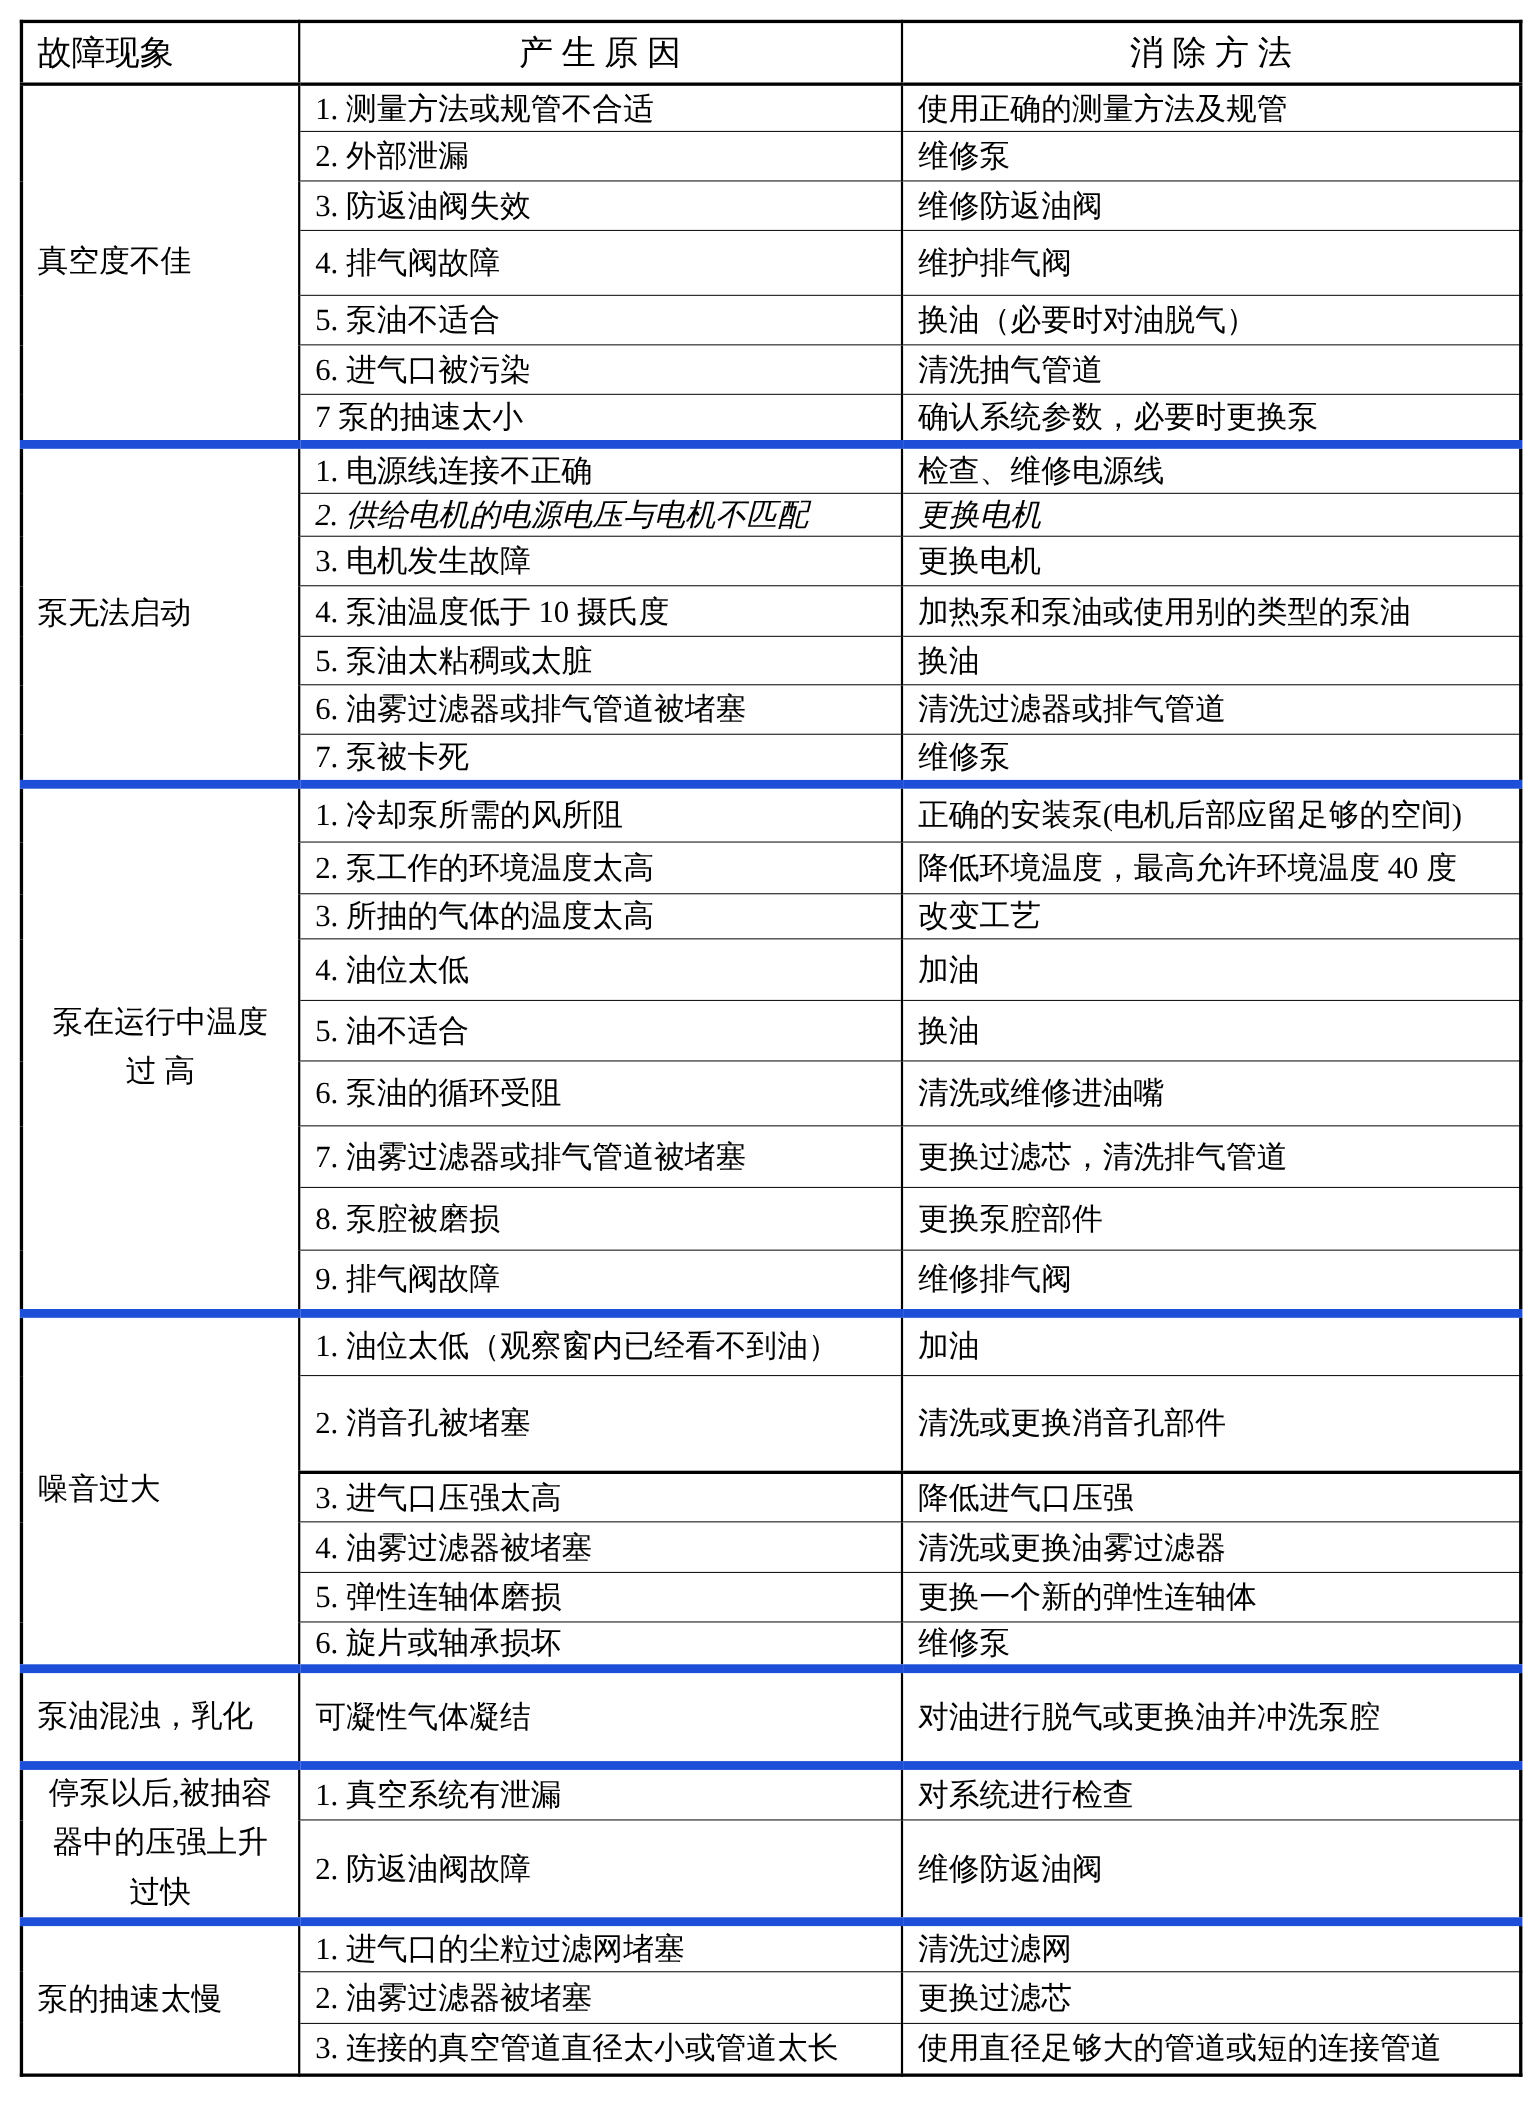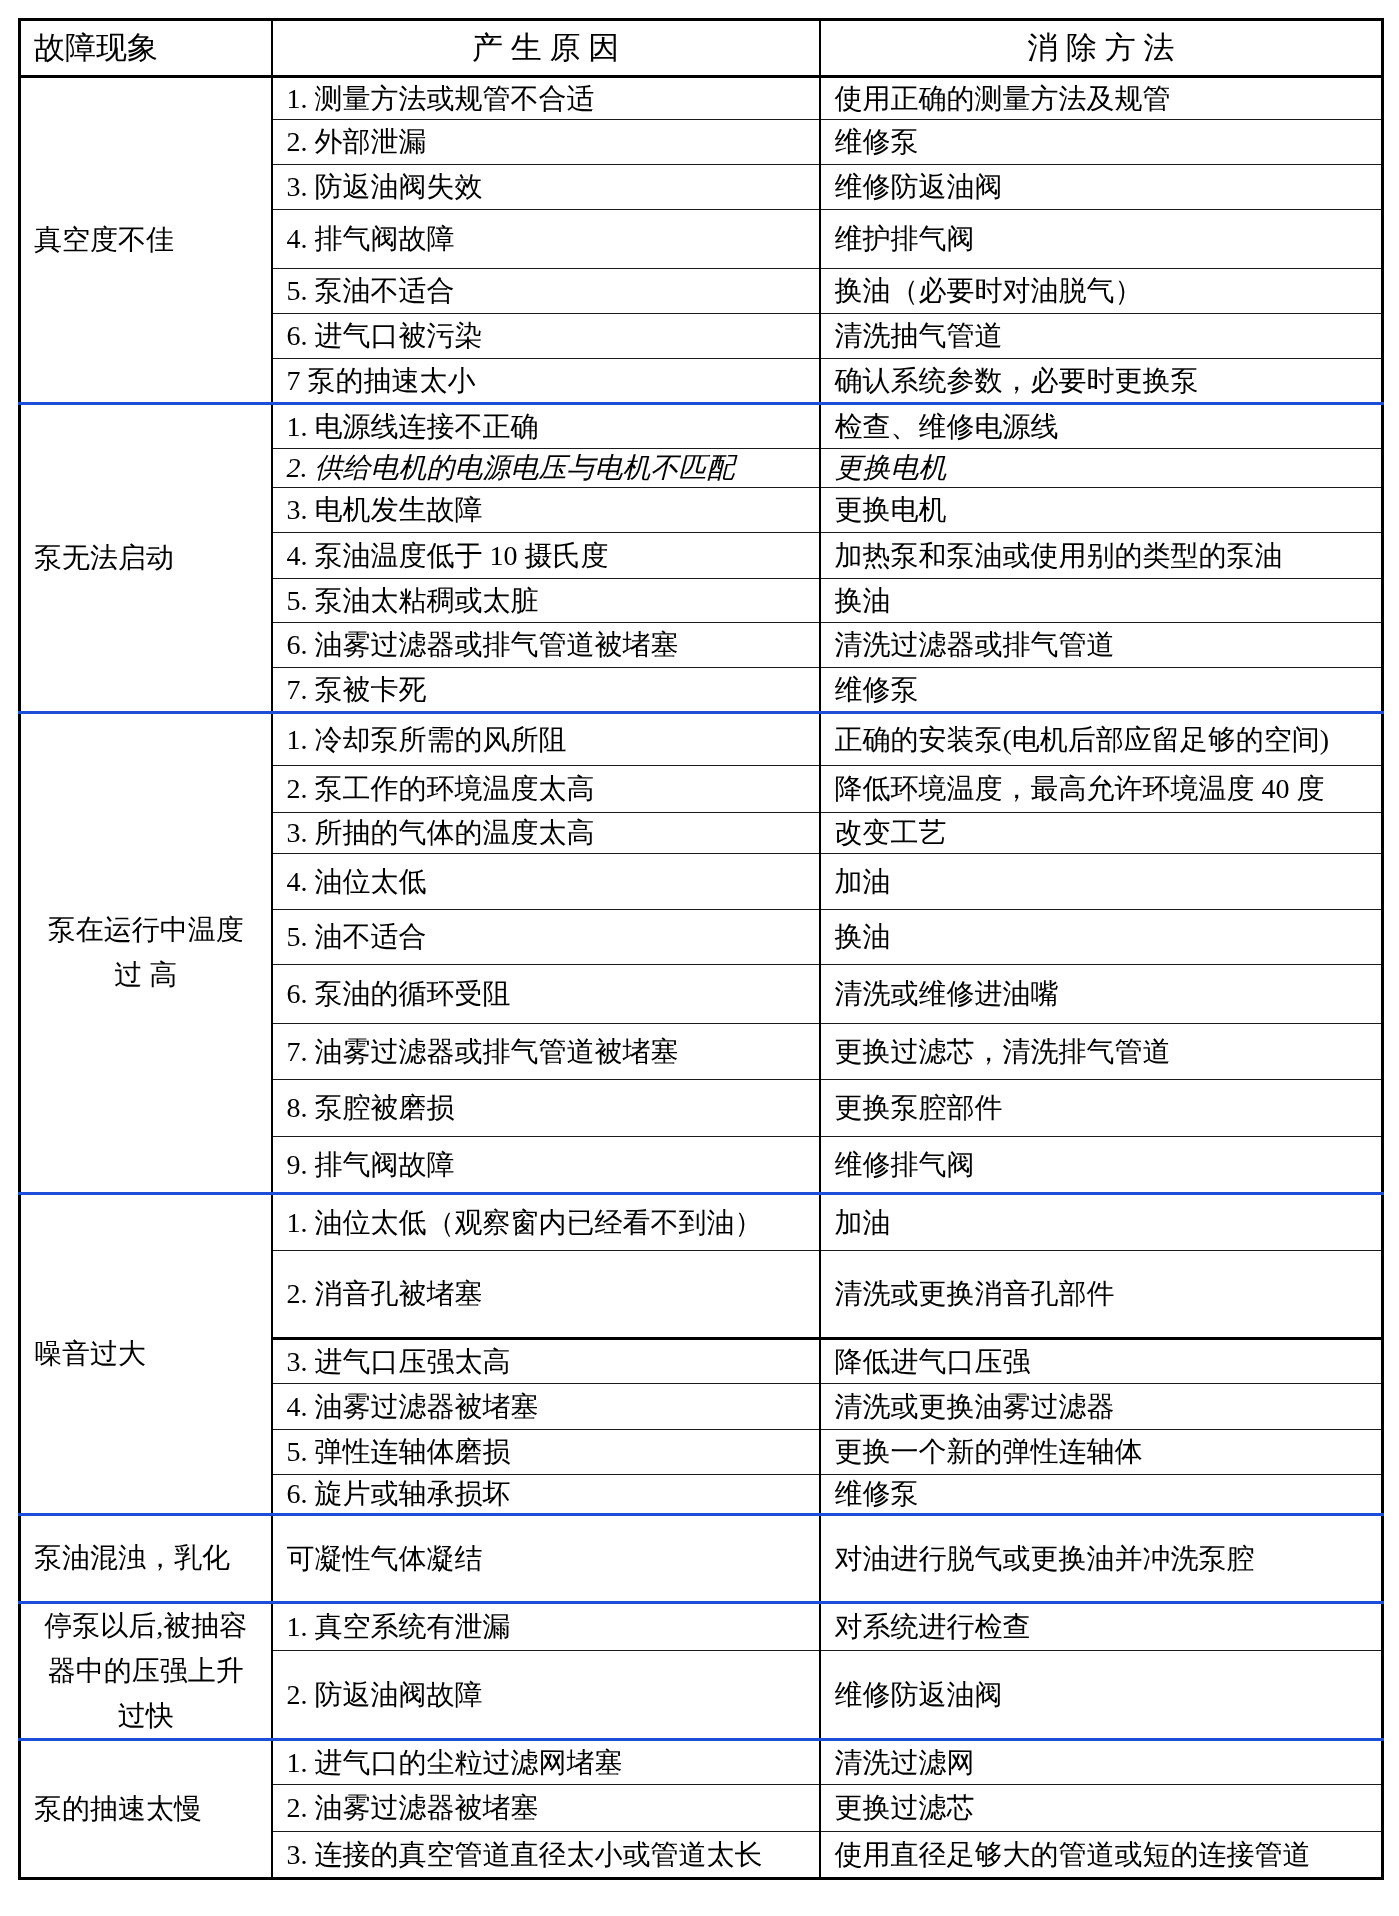--- a/index.html
+++ b/index.html
@@ -14,21 +14,21 @@
   th{
     font-size:31px;font-weight:normal;text-align:center;
     border-left:2px solid #000;border-bottom:3px solid #000;
     padding:0;vertical-align:middle;
   }
   th.first{text-align:left;padding-left:13px;}
   td{
     border-left:2px solid #000;border-top:1px solid #1a1a1a;
     vertical-align:middle;padding:0;overflow:hidden;
   }
-  tr.sec > td{border-top:3px solid #1d4ed8;}
+  tr.sec > td{border-top:8px solid #1d4ed8;}
   td.db{border-bottom:3px solid #000;}
   td.phen{text-align:left;padding:0 2px 0 13px;line-height:1.6;}
   td.phen.multiline{text-align:center;white-space:pre-line;padding:0 4px;}
   td.cause,td.remedy{padding:0 8px 0 14px;}
 </style>
 </head>
 <body>
 
 <div class="page">
   <table class="fault">

